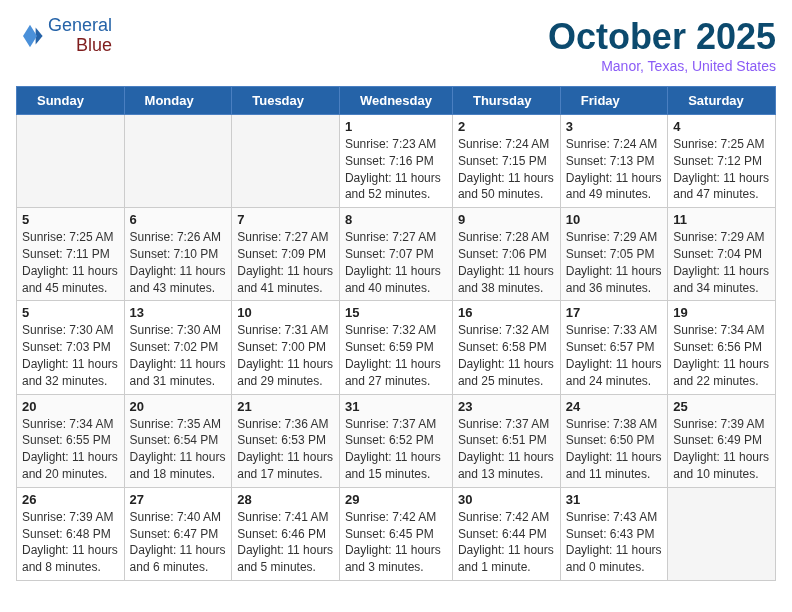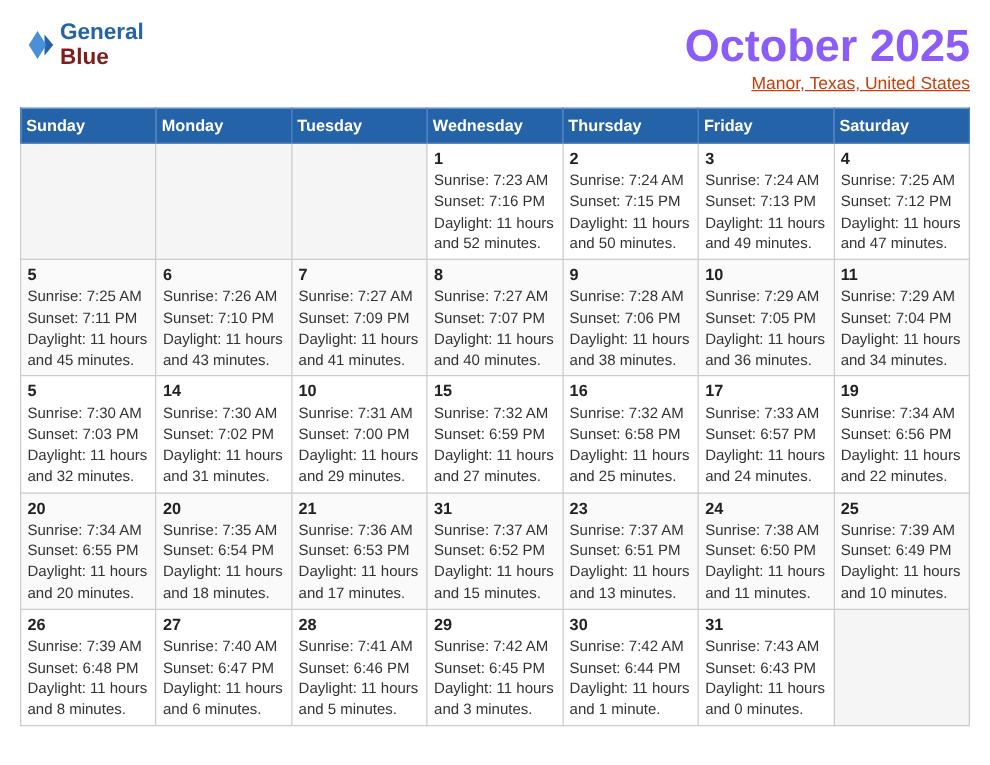--- a/index.html
+++ b/index.html
@@ -16,55 +16,55 @@
       align-items: flex-start;
       margin-bottom: 12px;
     }
     .logo {
       display: flex;
       align-items: center;
       gap: 4px;
     }
     .logo-text {
       font-size: 18px;
-      font-weight: bold;
+      font-weight: normal;
       color: #1a1a1a;
       line-height: 1.1;
+      text-align: right;
     }
     .logo-text span {
       color: #2563a8;
     }
     .logo-icon {
       width: 28px;
       height: 28px;
     }
     .title-area {
       text-align: right;
     }
     .month-title {
       font-size: 36px;
       font-weight: bold;
-      color: #8b5cf6;
+      color: #0c4a6e;
     }
     .location {
       font-size: 14px;
-      color: #c2410c;
-      text-decoration: underline;
+      color: #8b5cf6;
     }
     .calendar {
       width: 100%;
       border-collapse: collapse;
       border: 1px solid #ccc;
     }
     .calendar th {
       background-color: #2563a8;
       color: #fff;
       font-size: 13px;
       font-weight: bold;
-      padding: 6px 4px;
+      padding: 6px 20px;
       text-align: left;
       border: 1px solid #4a7fc1;
     }
     .calendar td {
       vertical-align: top;
       border: 1px solid #ccc;
       padding: 4px 5px;
       width: 108px;
       min-height: 80px;
       font-size: 11px;
@@ -171,21 +171,21 @@
           <div class="day-num">11</div>
           <div class="day-info">Sunrise: 7:29 AM<br>Sunset: 7:04 PM<br>Daylight: 11 hours and 34 minutes.</div>
         </td>
       </tr>
       <tr>
         <td>
           <div class="day-num">5</div>
           <div class="day-info">Sunrise: 7:30 AM<br>Sunset: 7:03 PM<br>Daylight: 11 hours and 32 minutes.</div>
         </td>
         <td>
-          <div class="day-num">14</div>
+          <div class="day-num">13</div>
           <div class="day-info">Sunrise: 7:30 AM<br>Sunset: 7:02 PM<br>Daylight: 11 hours and 31 minutes.</div>
         </td>
         <td>
           <div class="day-num">10</div>
           <div class="day-info">Sunrise: 7:31 AM<br>Sunset: 7:00 PM<br>Daylight: 11 hours and 29 minutes.</div>
         </td>
         <td>
           <div class="day-num">15</div>
           <div class="day-info">Sunrise: 7:32 AM<br>Sunset: 6:59 PM<br>Daylight: 11 hours and 27 minutes.</div>
         </td>

